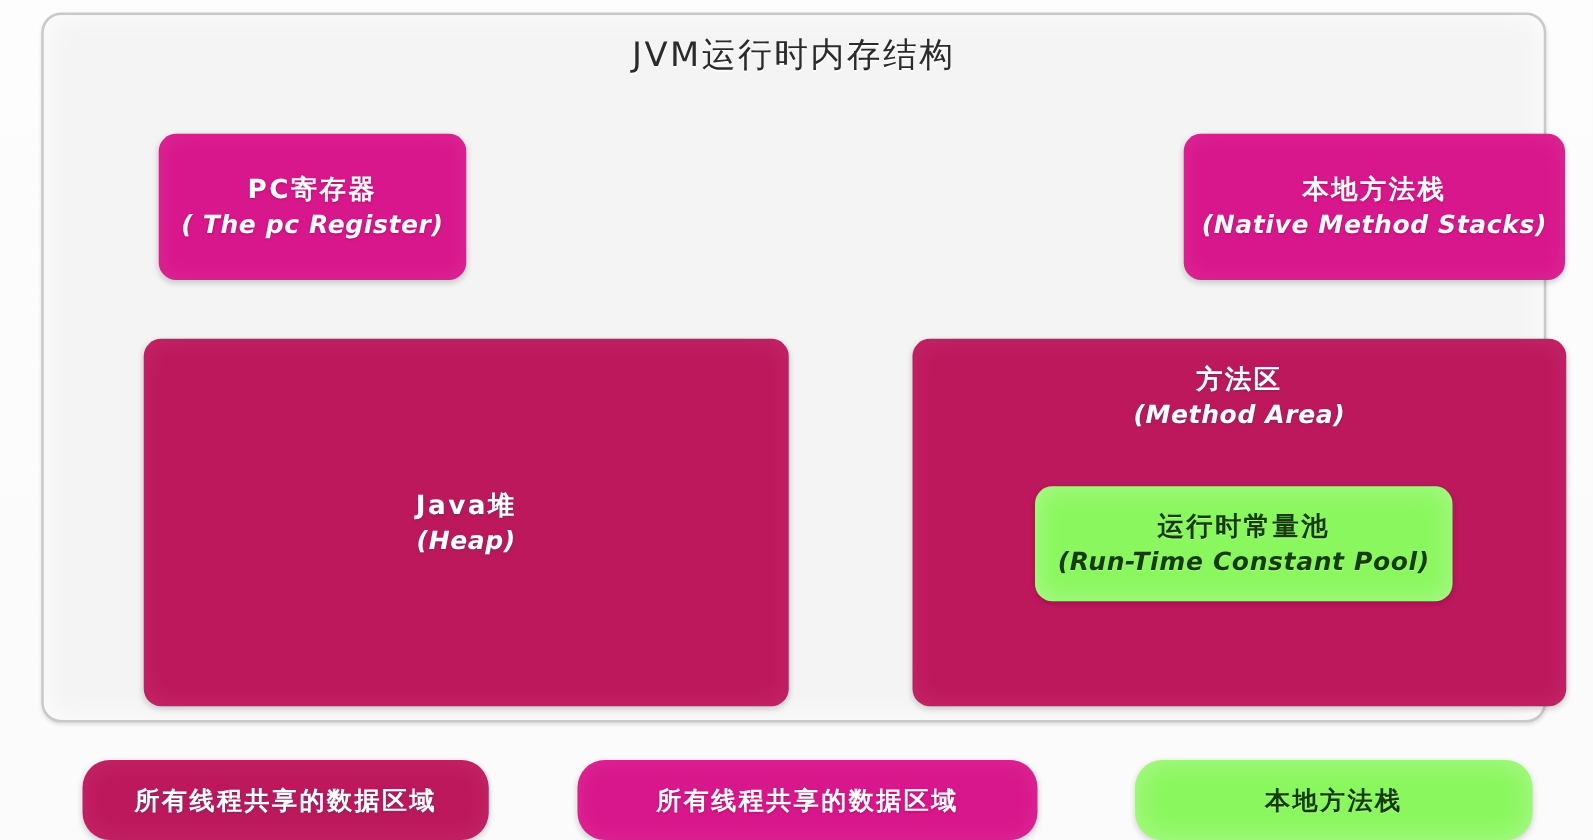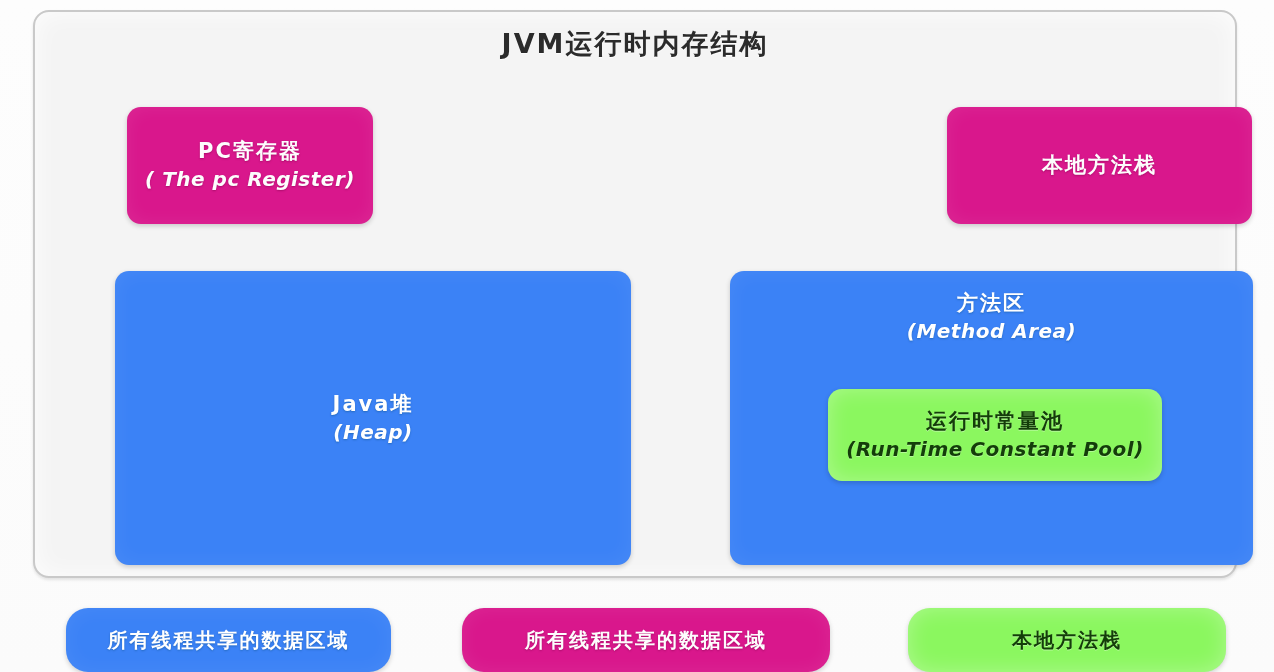--- a/index.html
+++ b/index.html
@@ -30,21 +30,21 @@
     box-shadow: 0 2px 3px rgba(0,0,0,0.10), inset 0 0 26px rgba(255,255,255,0.85);
   }
 
   #diagram-title {
     position: absolute;
     left: 0;
     top: 14px;
     width: 100%;
     text-align: center;
     font-size: 27px;
-    font-weight: 700;
+    font-weight: 400;
     color: #2b2b2b;
     letter-spacing: 2px;
     text-shadow: 0 1px 0 rgba(255,255,255,0.8);
   }
 
   
   .block {
     position: absolute;
     box-sizing: border-box;
     border-radius: 14px;
@@ -72,21 +72,21 @@
   
   .pink {
     background: #d9178c;
     color: #fdfdfd;
     box-shadow: 0 2px 5px rgba(0,0,0,0.18),
                 inset 0 0 20px rgba(255,255,255,0.08);
     text-shadow: 0 1px 2px rgba(120,0,70,0.45);
   }
   
   .blue {
-    background: #3b82f6;
+    background: #be185d;
     color: #ffffff;
     box-shadow: 0 2px 5px rgba(0,0,0,0.18),
                 inset 0 0 22px rgba(255,255,255,0.07);
     text-shadow: 0 1px 2px rgba(0,70,110,0.40);
   }
   
   .green {
     background: #8bf75f;
     color: #143d0a;
     box-shadow: 0 2px 5px rgba(0,0,0,0.17),
@@ -143,20 +143,21 @@
   <div id="diagram-title">JVM运行时内存结构</div>
 
   <div class="block pink" id="block-pc-register">
     <span class="cn">PC寄存器</span>
     <span class="en">( The pc Register)</span>
   </div>
 
 
   <div class="block pink" id="block-native-stacks">
     <span class="cn">本地方法栈</span>
+    <span class="en">(Native Method Stacks)</span>
   </div>
 
   <div class="block blue" id="block-java-heap">
     <span class="cn">Java堆</span>
     <span class="en">(Heap)</span>
   </div>
 
   <div class="block blue" id="block-method-area">
     <span class="cn">方法区</span>
     <span class="en">(Method Area)</span>

